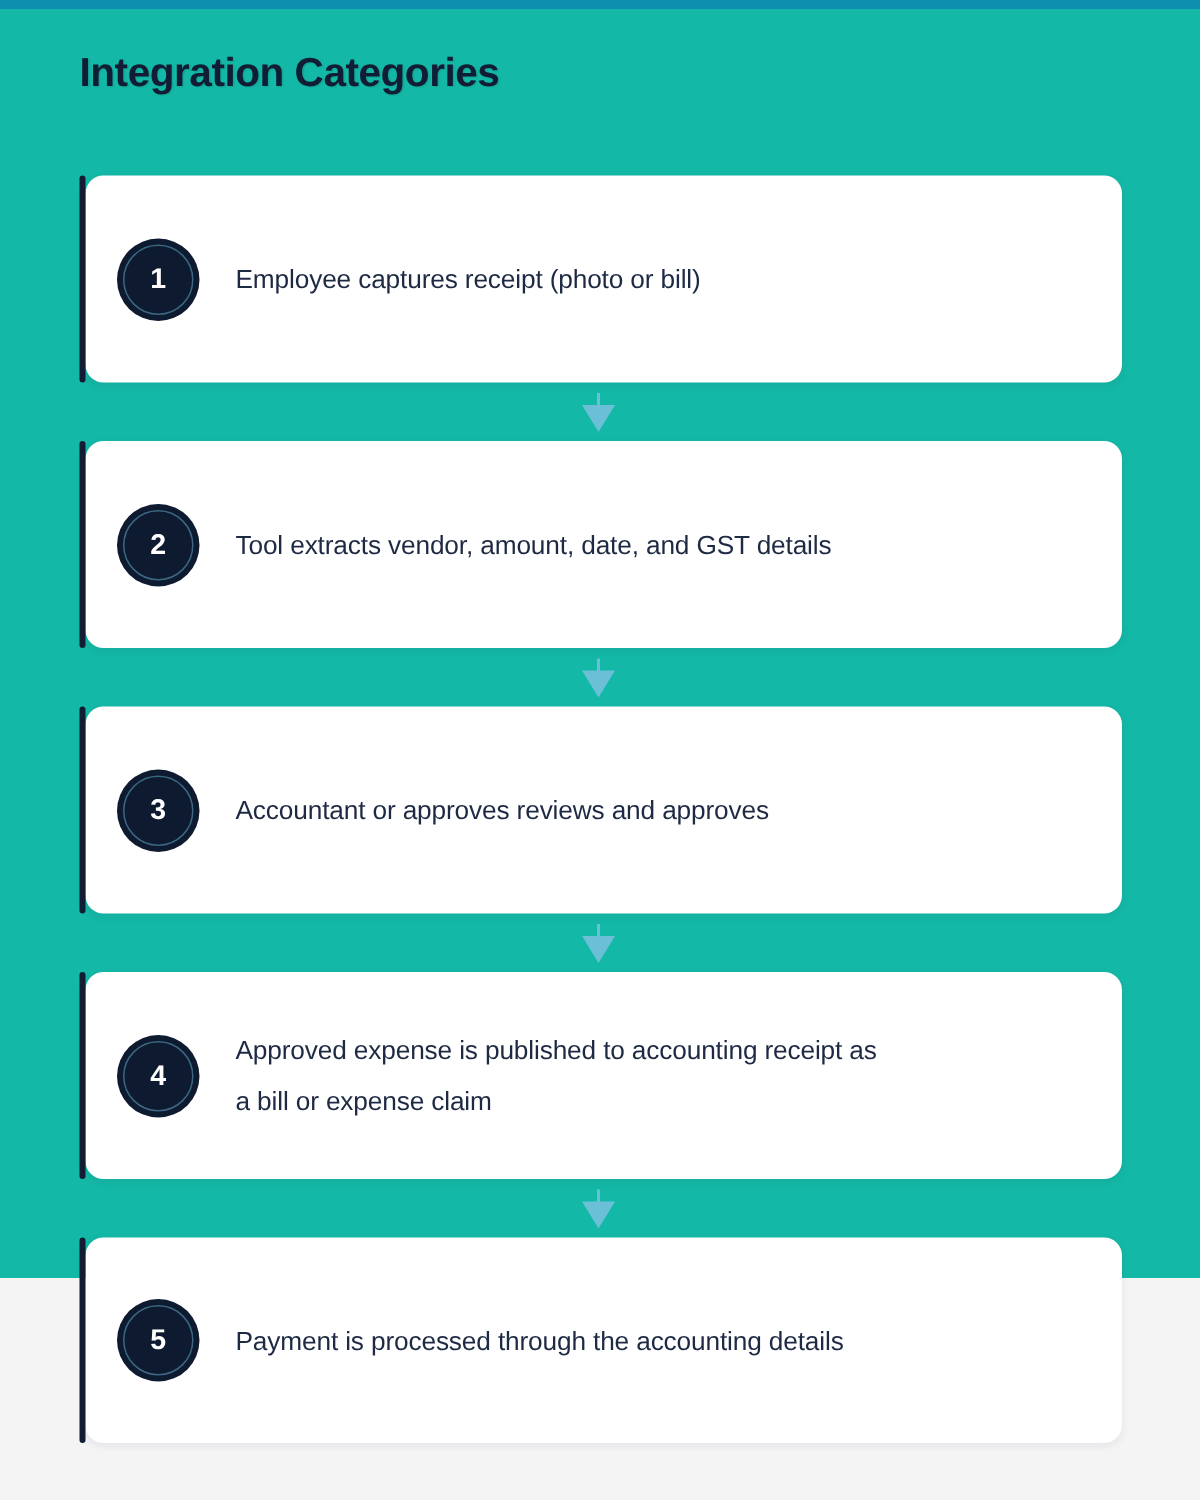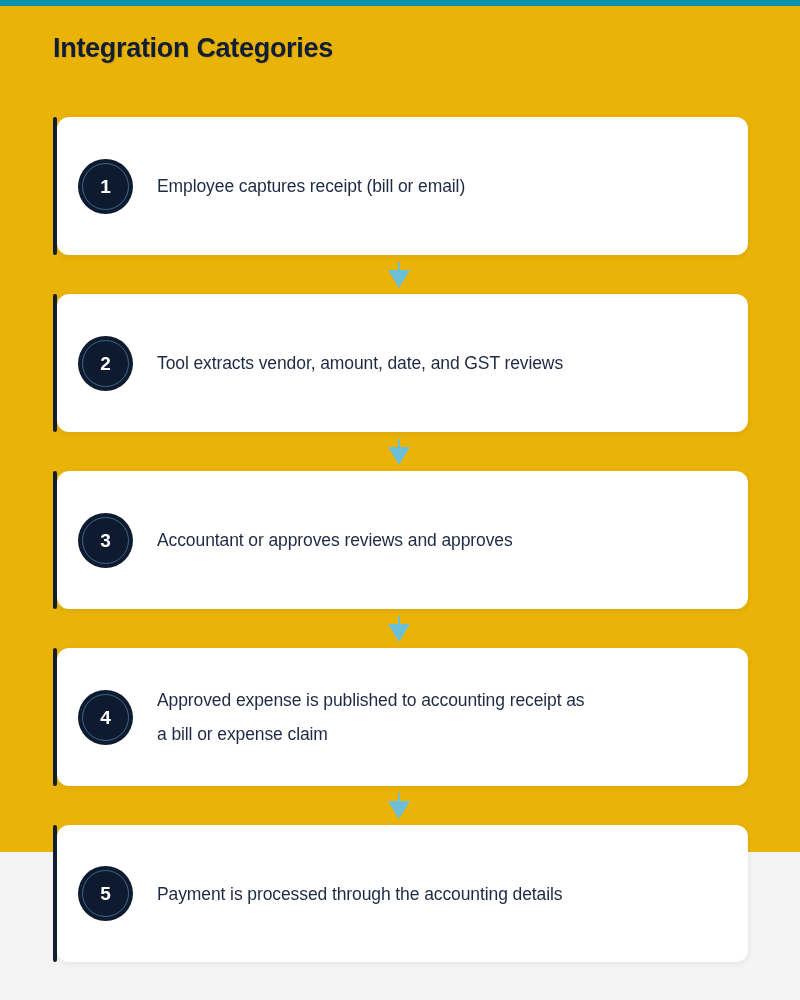--- a/index.html
+++ b/index.html
@@ -10,21 +10,21 @@
     width: 800px;
     height: 1000px;
     background: #f4f4f5;
     font-family: "Liberation Sans", sans-serif;
     overflow: hidden;
   }
   #page {
     position: relative;
     width: 800px;
     height: 852px;
-    background: #eab308;
+    background: #14b8a6;
   }
   #top-accent-bar {
     position: absolute;
     top: 0;
     left: 0;
     width: 800px;
     height: 6px;
     background: #0e8fae;
   }
   #page-title {
@@ -156,42 +156,42 @@
   <div id="flow-list">
 
     <div class="flow-step">
       <div class="step-card-wrap">
         <div class="step-accent"></div>
         <div class="step-card h-tall">
           <div class="step-badge">
             <span class="badge-num">1</span>
           </div>
           <div class="step-text">
-            <span>Employee captures receipt (bill or email)</span>
+            <span>Employee captures receipt (photo or bill)</span>
           </div>
         </div>
       </div>
     </div>
 
     <div class="flow-arrow">
       <div class="arrow-glyph">
         <div class="arrow-stem"></div>
         <div class="arrow-head"></div>
       </div>
     </div>
 
     <div class="flow-step">
       <div class="step-card-wrap">
         <div class="step-accent"></div>
         <div class="step-card h-tall">
           <div class="step-badge">
             <span class="badge-num">2</span>
           </div>
           <div class="step-text">
-            <span>Tool extracts vendor, amount, date, and GST reviews</span>
+            <span>Tool extracts vendor, amount, date, and GST details</span>
           </div>
         </div>
       </div>
     </div>
 
     <div class="flow-arrow">
       <div class="arrow-glyph">
         <div class="arrow-stem"></div>
         <div class="arrow-head"></div>
       </div>

